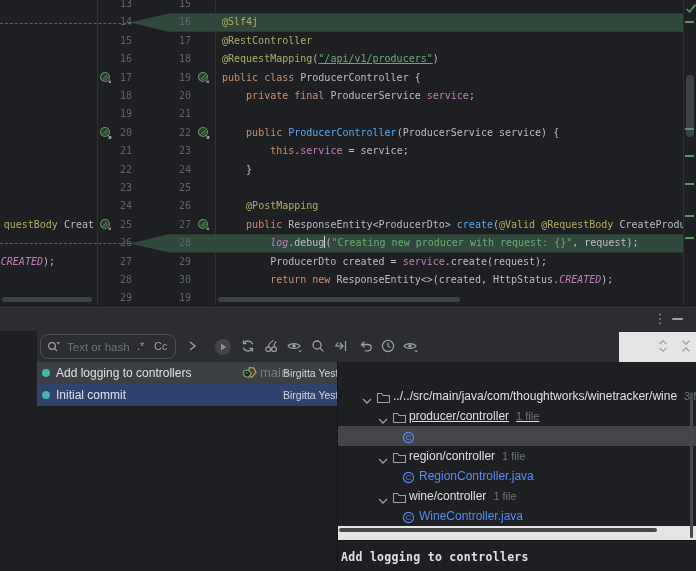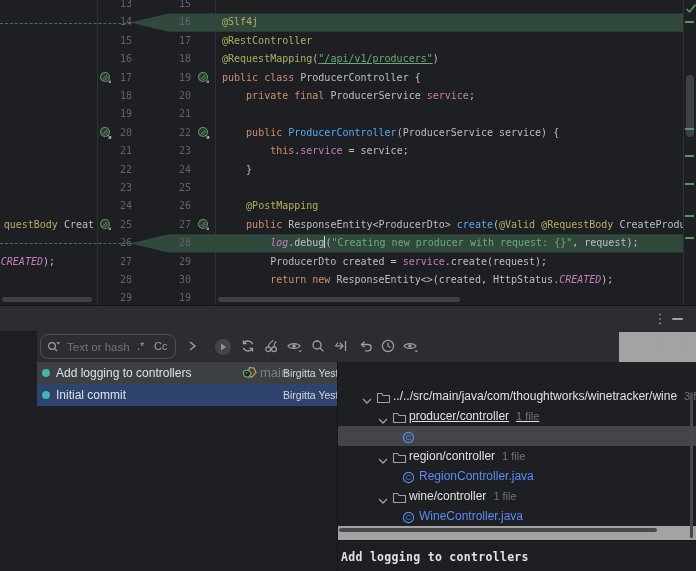--- a/index.html
+++ b/index.html
@@ -1,16 +1,16 @@
 <!DOCTYPE html>
 <html><head>
 <meta charset="utf-8">
 <style>
   html,body{margin:0;padding:0;background:#101114;}
-  .screen{position:relative;width:696px;height:571px;background:#a3a3a3;overflow:hidden;
+  .screen{position:relative;width:696px;height:571px;background:#e5e5e5;overflow:hidden;
           font-family:"Liberation Sans",sans-serif;color:#bcbec4;}
   
   .editor{position:absolute;left:0;top:0;width:696px;height:305px;overflow:hidden;background:#1e1f22;}
   .vline{position:absolute;top:0;height:305px;width:1px;background:#2d3034;}
   .crow{position:absolute;left:222px;height:18.4px;line-height:18.4px;white-space:pre;
         font-family:"DejaVu Sans Mono",monospace;font-size:10px;width:461px;overflow:hidden;}
   .lnum{position:absolute;width:34px;text-align:right;height:18.4px;line-height:18.4px;
         font-family:"DejaVu Sans Mono",monospace;font-size:10px;color:#5f636a;}
   .lnum-l{left:98px;} .lnum-r{left:157px;}
   .gic{position:absolute;width:14px;height:14px;margin-top:2px;}

